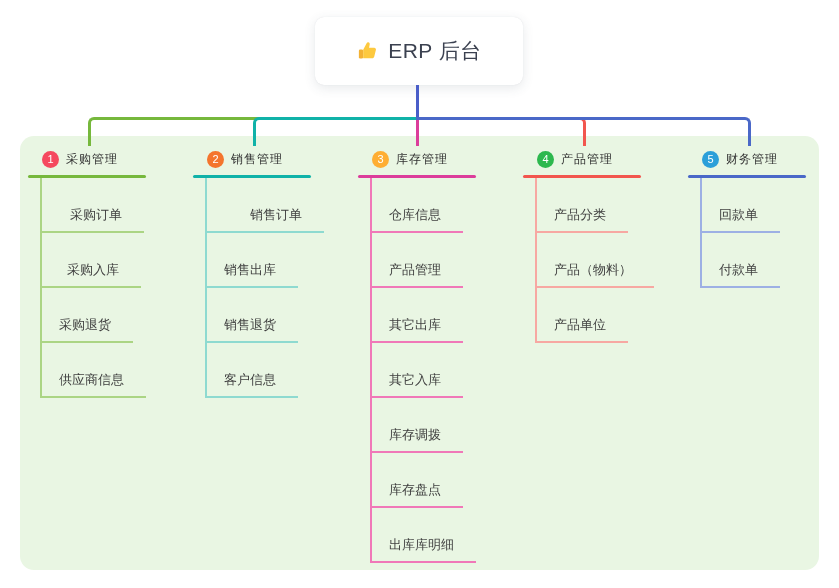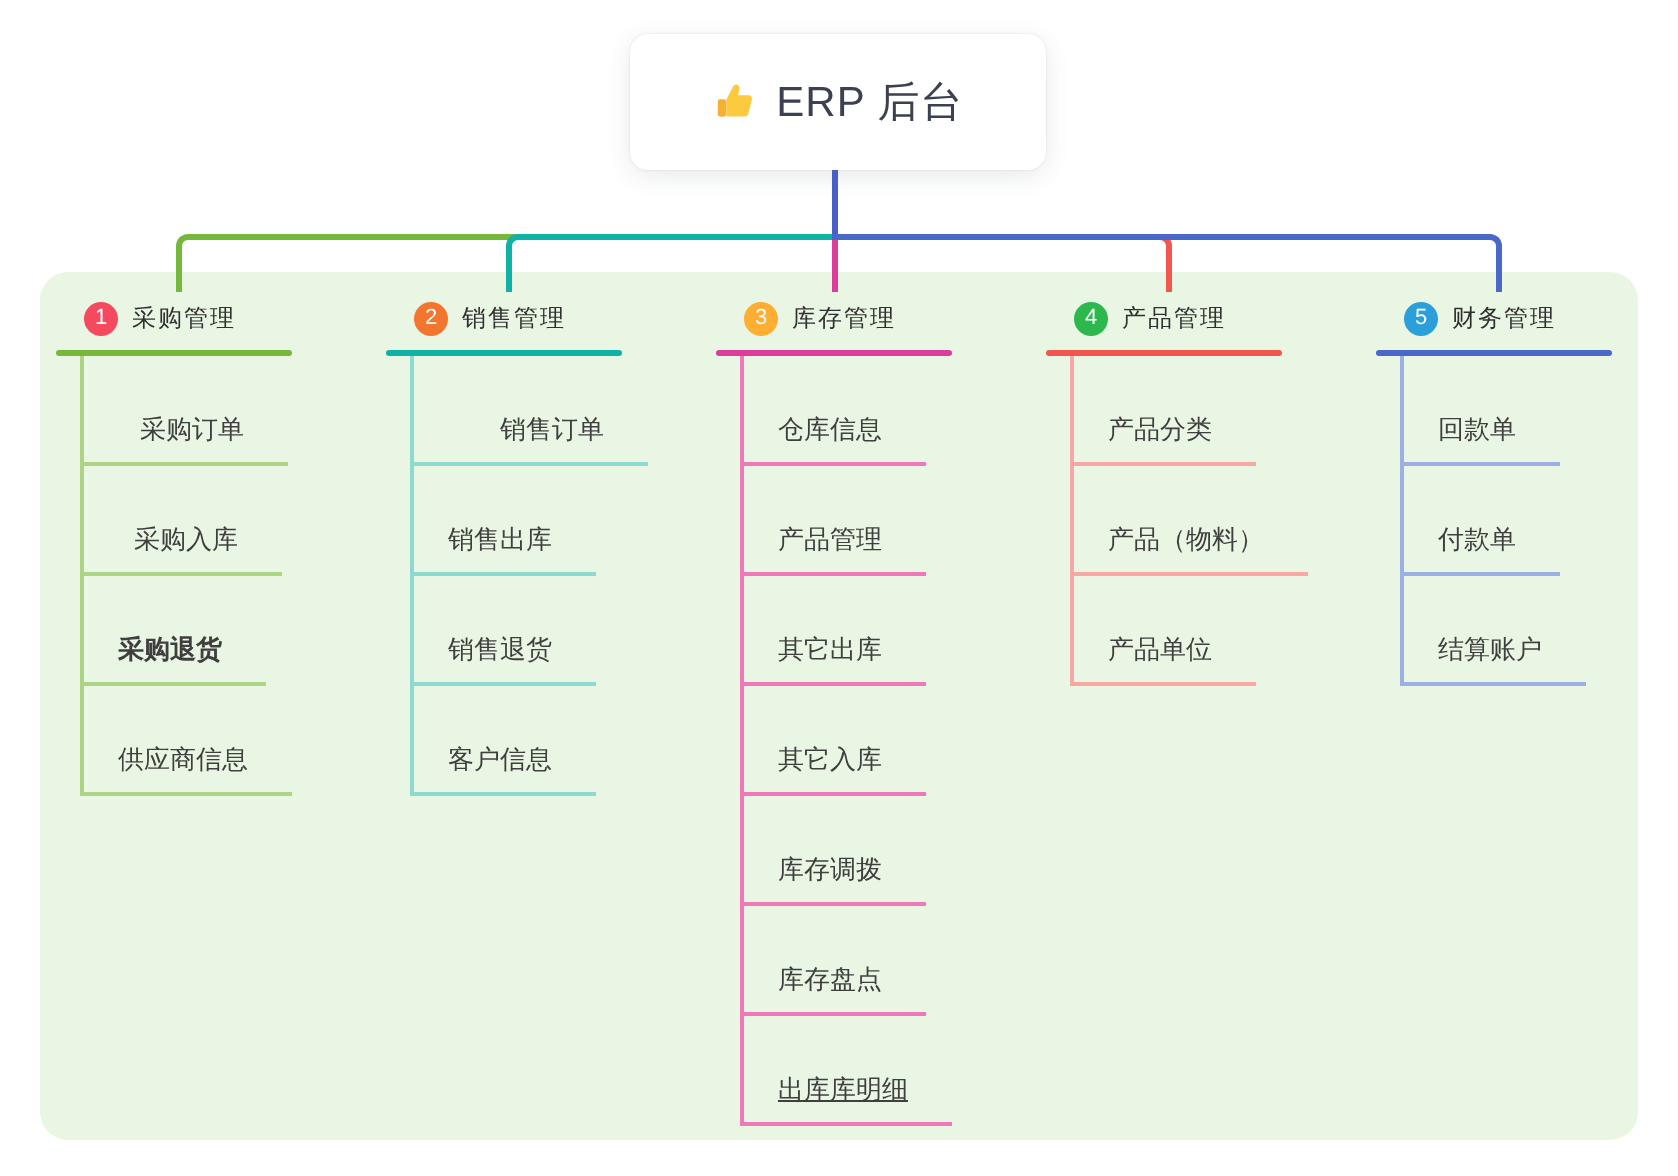--- a/index.html
+++ b/index.html
@@ -76,21 +76,21 @@
       </div>
       <div class="title-underline" style="background: rgb(118, 184, 60);"></div>
       <div class="children" style="border-left-color: rgb(171, 213, 132);">
         <div class="child-row">
           <div class="child-label" style="border-bottom-color: rgb(171, 213, 132); padding-left: 28px;">采购订单</div>
         </div>
         <div class="child-row">
           <div class="child-label" style="border-bottom-color: rgb(171, 213, 132); padding-left: 25px;">采购入库</div>
         </div>
         <div class="child-row">
-          <div class="child-label" style="border-bottom-color: rgb(171, 213, 132); font-weight: bold;">采购退货</div>
+          <div class="child-label" style="border-bottom-color: rgb(171, 213, 132);">采购退货</div>
         </div>
         <div class="child-row">
           <div class="child-label" style="border-bottom-color: rgb(171, 213, 132);">供应商信息</div>
         </div>
       </div>
     </div>
     <div class="branch-col" style="left: 193px;">
       <div class="branch-title">
         <span class="badge" style="background: rgb(244, 117, 45);">2</span>
         <span class="branch-label">销售管理</span>
@@ -130,21 +130,21 @@
         <div class="child-row">
           <div class="child-label" style="border-bottom-color: rgb(240, 120, 184);">其它入库</div>
         </div>
         <div class="child-row">
           <div class="child-label" style="border-bottom-color: rgb(240, 120, 184);">库存调拨</div>
         </div>
         <div class="child-row">
           <div class="child-label" style="border-bottom-color: rgb(240, 120, 184);">库存盘点</div>
         </div>
         <div class="child-row">
-          <div class="child-label" style="border-bottom-color: rgb(240, 120, 184); text-decoration: underline;">出库库明细</div>
+          <div class="child-label" style="border-bottom-color: rgb(240, 120, 184);">出库库明细</div>
         </div>
       </div>
     </div>
     <div class="branch-col" style="left: 523px;">
       <div class="branch-title">
         <span class="badge" style="background: rgb(45, 184, 78);">4</span>
         <span class="branch-label">产品管理</span>
       </div>
       <div class="title-underline" style="background: rgb(242, 86, 78);"></div>
       <div class="children" style="border-left-color: rgb(247, 168, 162);">
@@ -165,18 +165,15 @@
         <span class="branch-label">财务管理</span>
       </div>
       <div class="title-underline" style="background: rgb(74, 104, 200);"></div>
       <div class="children" style="border-left-color: rgb(157, 176, 228);">
         <div class="child-row">
           <div class="child-label" style="border-bottom-color: rgb(157, 176, 228);">回款单</div>
         </div>
         <div class="child-row">
           <div class="child-label" style="border-bottom-color: rgb(157, 176, 228);">付款单</div>
         </div>
-        <div class="child-row">
-          <div class="child-label" style="border-bottom-color: rgb(157, 176, 228);">结算账户</div>
-        </div>
       </div>
     </div>
   </div>
 
 </body></html>

